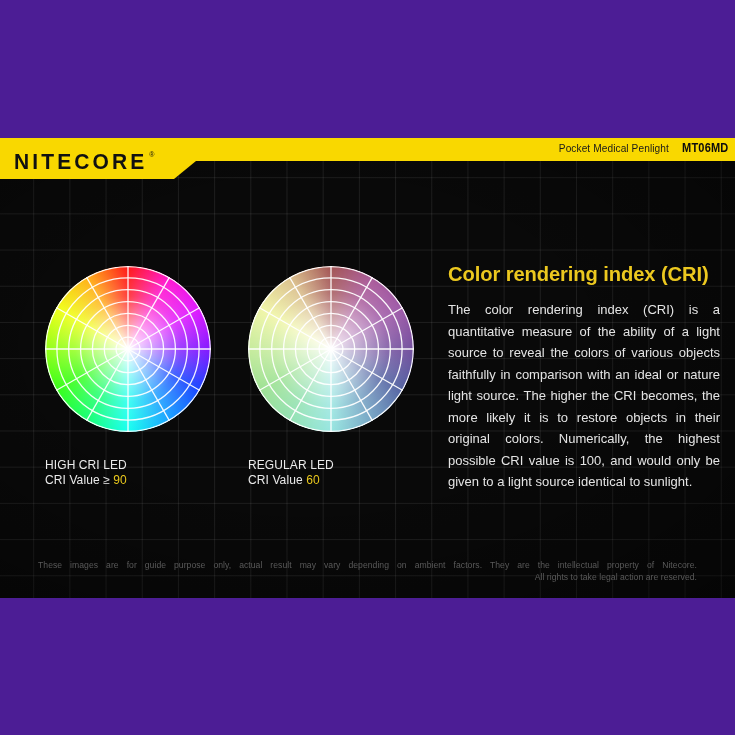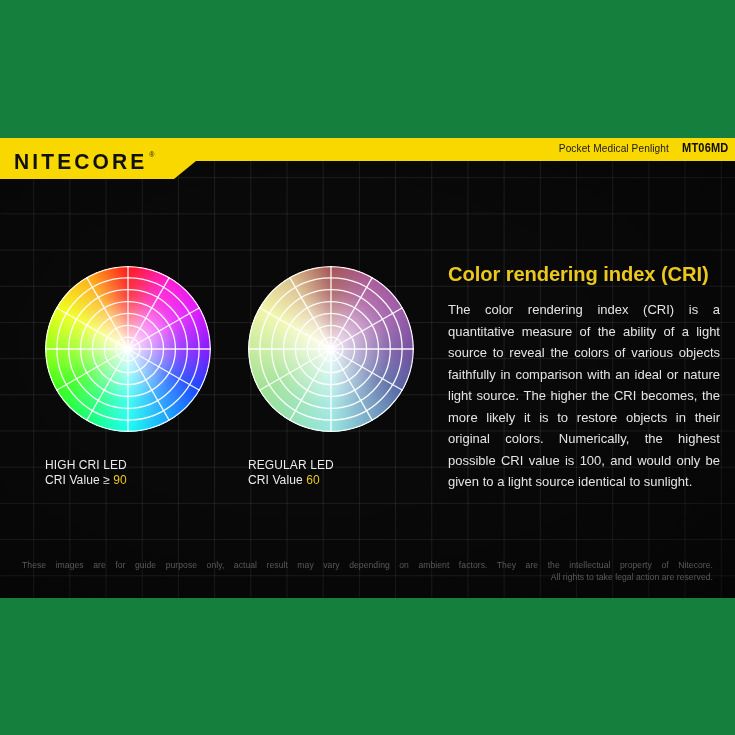--- a/index.html
+++ b/index.html
@@ -11,21 +11,21 @@
     width: 735px;
     height: 735px;
     overflow: hidden;
     font-family: "Liberation Sans", sans-serif;
   }
 
   #page {
     position: relative;
     width: 735px;
     height: 735px;
-    background: #15803d;
+    background: #4c1d95;
   }
 
   
   #stage {
     position: absolute;
     left: 0;
     top: 138px;
     width: 735px;
     height: 460px;
     background: #0a0a0a;
@@ -224,21 +224,21 @@
     text-align: justify;
     text-justify: inter-word;
   }
 
   
   #disclaimer {
     position: absolute;
     left: 0;
     right: 0;
     top: 422px;
-    padding: 0 22px;
+    padding: 0 38px;
     z-index: 5;
     text-align: right;
     color: #5a5a5a;
     font-size: 8.6px;
     line-height: 11.5px;
     letter-spacing: 0.05px;
   }
   .disc-line { display: block; }
   .disc-line1 { text-align: justify; text-align-last: justify; }
 </style>

